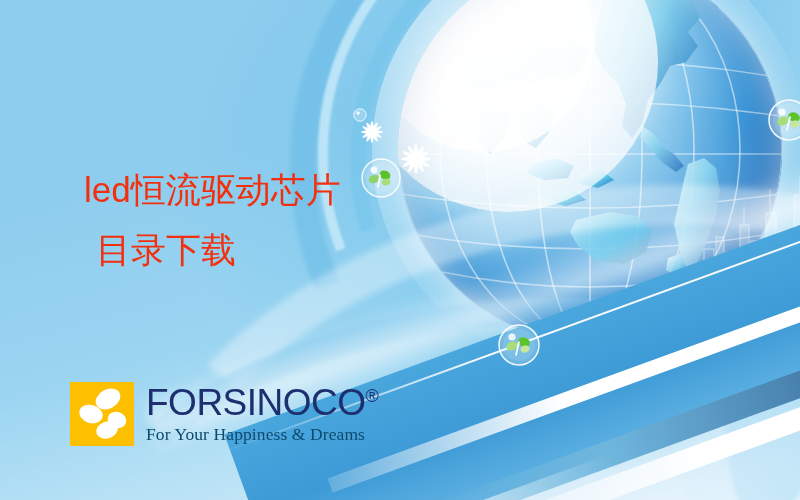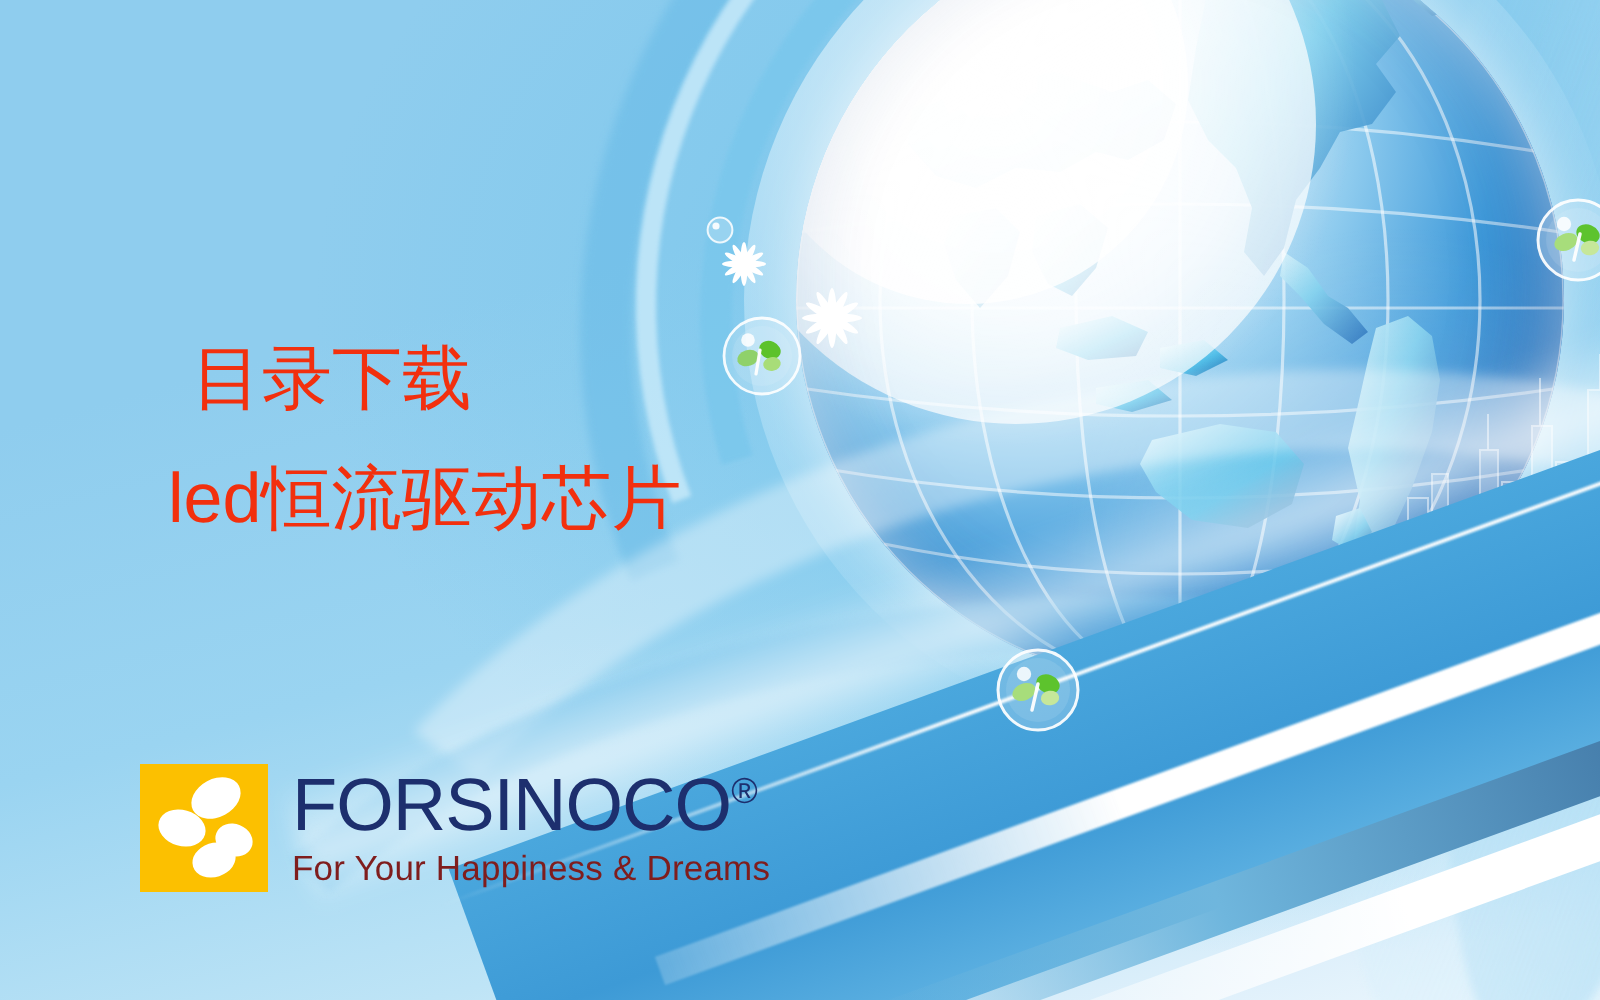--- a/index.html
+++ b/index.html
@@ -319,22 +319,22 @@
     line-height: 38px;
     letter-spacing: -0.5px;
     white-space: nowrap;
   }
   .logo-word .reg {
     font-size: 18px;
     vertical-align: super;
     line-height: 1;
   }
   .logo-tag {
-    color: #7f1d1d;
-    font-family: Liberation Sans, sans-serif;
+    color: #0c4a6e;
+    font-family: Liberation Serif, serif;
     font-size: 17.5px;
     line-height: 22px;
     letter-spacing: 0.1px;
     white-space: nowrap;
     margin-top: 1px;
   }
 </style>
 </head>
 <body>
 
@@ -544,22 +544,22 @@
       <circle cx="22" cy="22" r="16" fill="rgba(255,255,255,0.10)"></circle>
       <ellipse cx="16" cy="23" rx="6" ry="4.2" fill="#a7dd7b" transform="rotate(-22 16 23)"></ellipse>
       <ellipse cx="27" cy="19" rx="6" ry="4.6" fill="#5dc32d" transform="rotate(22 27 19)"></ellipse>
       <ellipse cx="28" cy="26" rx="4.6" ry="3.6" fill="#c6e79a" transform="rotate(-8 28 26)"></ellipse>
       <path d="M20,32 L23,19" stroke="#ffffff" stroke-width="1.7" stroke-linecap="round" opacity="0.95"></path>
       <circle cx="15" cy="14" r="3.6" fill="rgba(255,255,255,0.85)"></circle>
     </svg>
   </div>
 
   <div class="title-block">
+    <div class="title-line title-line-1">led恒流驱动芯片</div>
     <div class="title-line title-line-2">目录下载</div>
-    <div class="title-line title-line-1">led恒流驱动芯片</div>
   </div>
 
   <div class="logo-block">
     <div class="logo-mark">
       <svg viewBox="0 0 64 64" width="64" height="64">
         <rect x="0" y="0" width="64" height="64" fill="#fcc000"></rect>
         <g fill="#ffffff">
           <ellipse cx="38" cy="17" rx="13" ry="9.5" transform="rotate(-28 38 17)"></ellipse>
           <ellipse cx="47" cy="38" rx="9.5" ry="8" transform="rotate(22 47 38)"></ellipse>
           <ellipse cx="21" cy="32" rx="12" ry="9" transform="rotate(16 21 32)"></ellipse>

